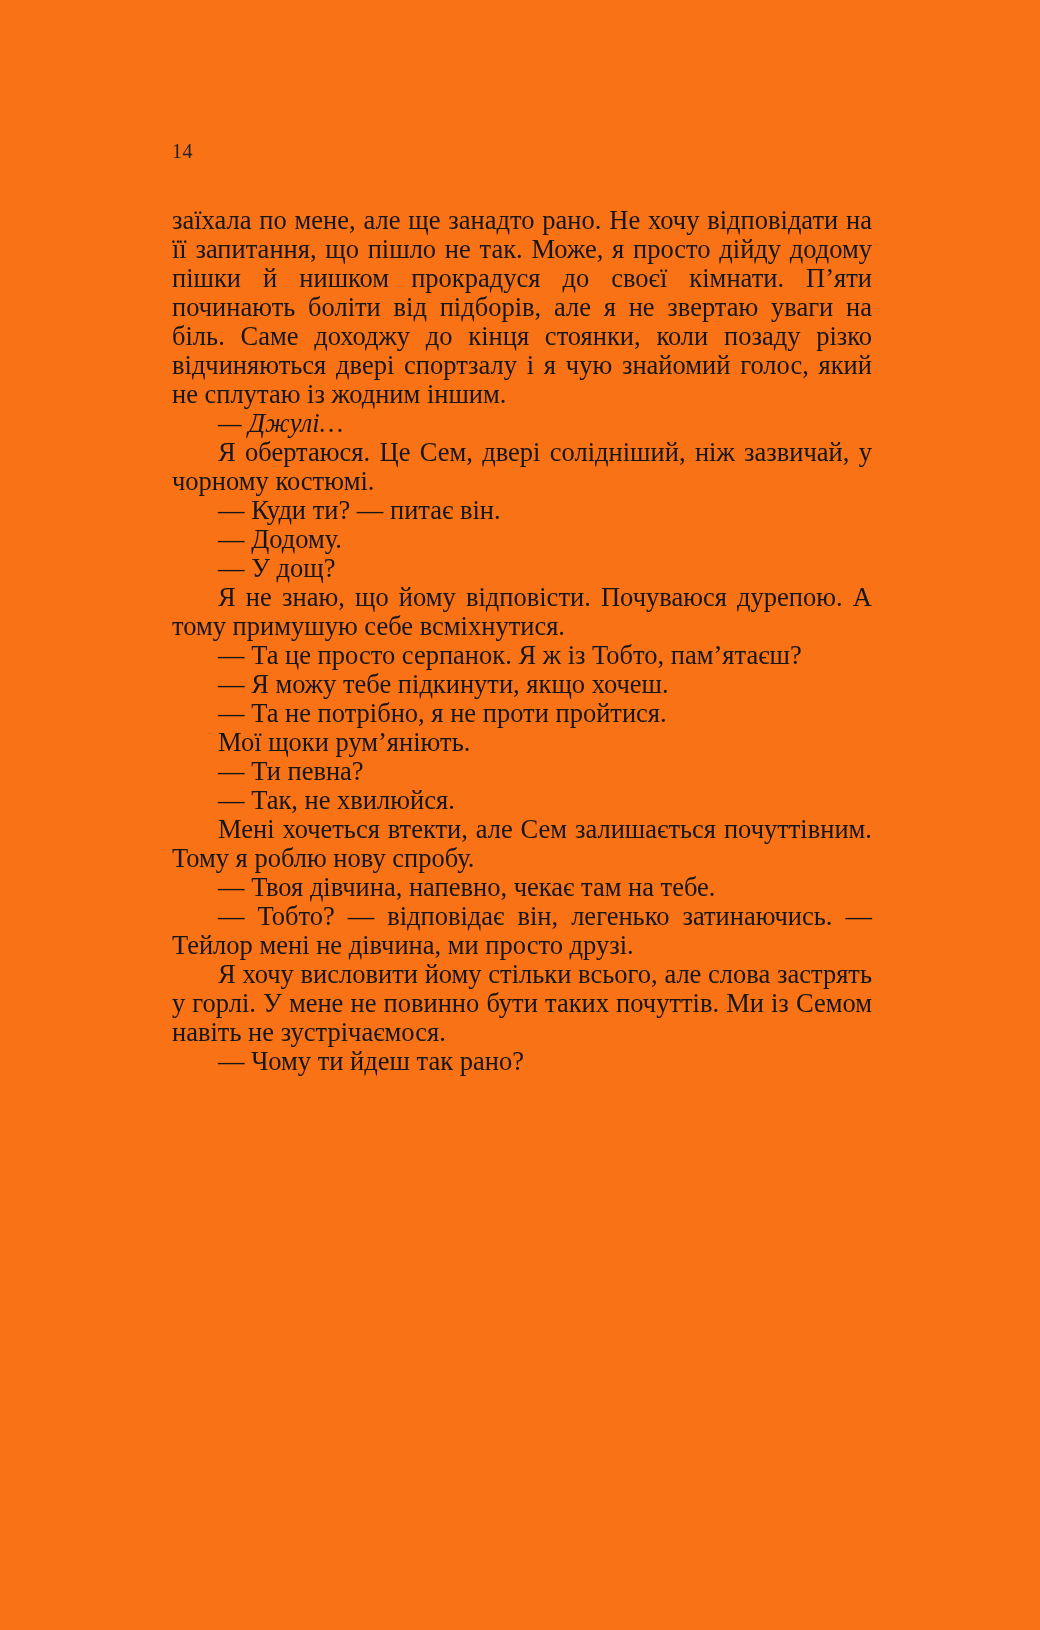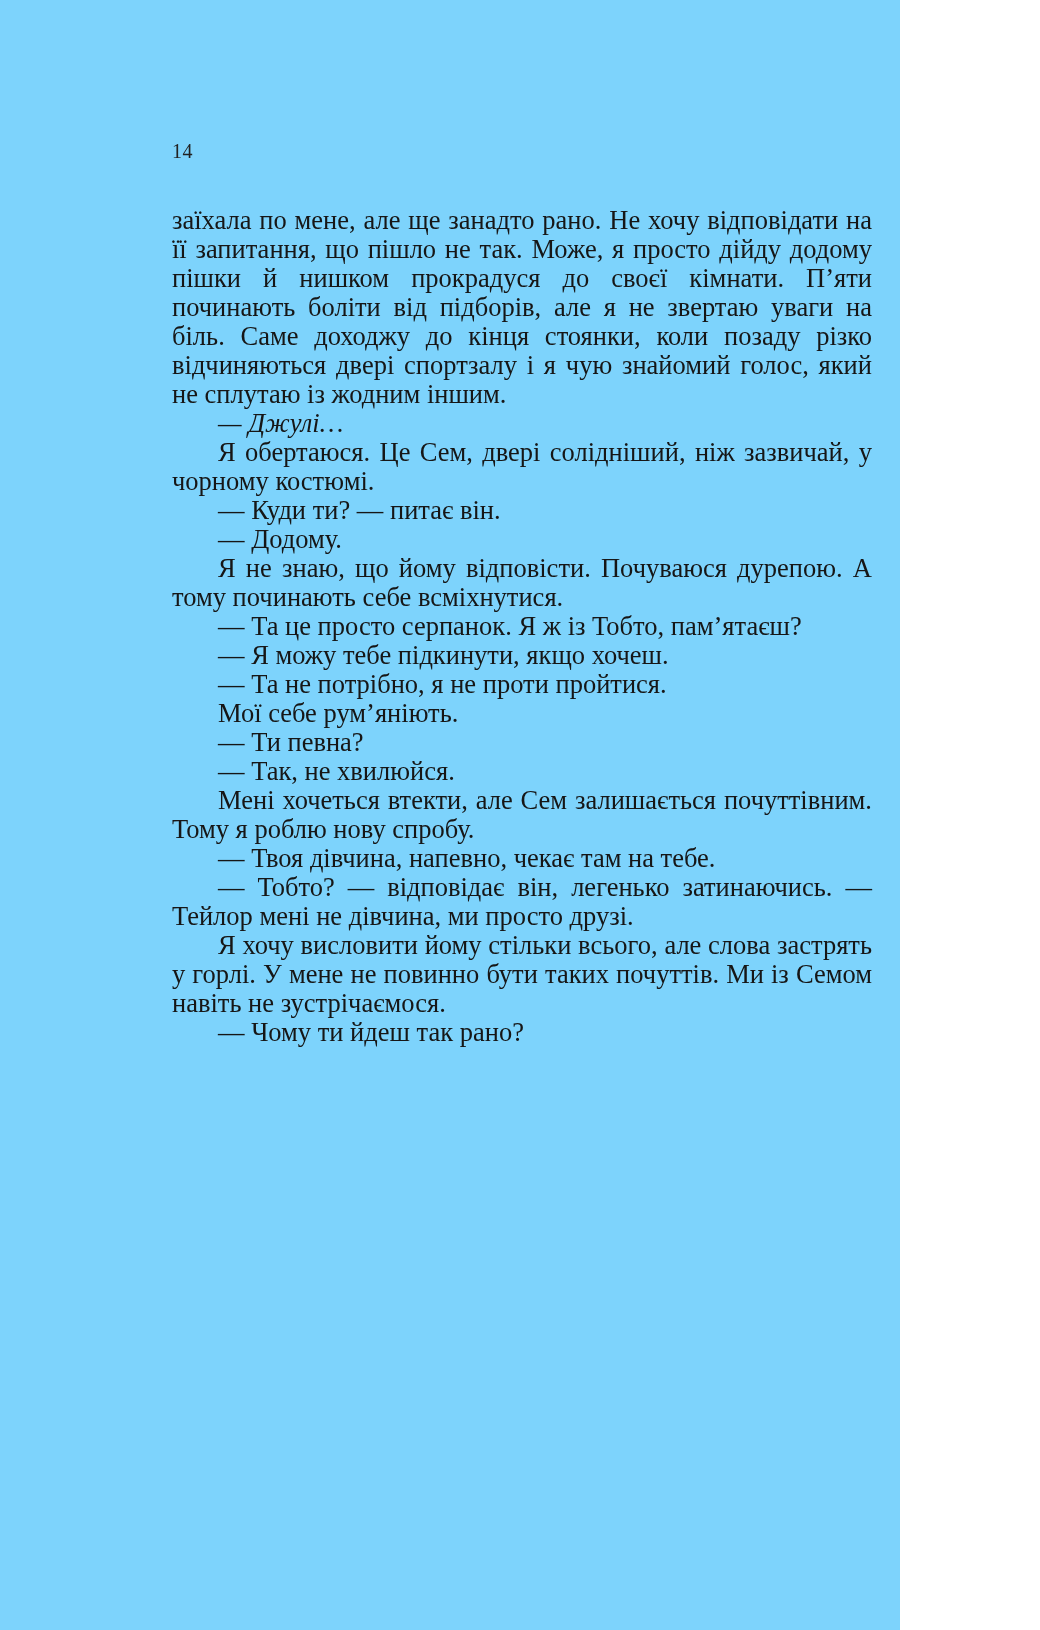--- a/index.html
+++ b/index.html
@@ -12,23 +12,23 @@
     height: 1630px;
     font-family: "Liberation Serif", "DejaVu Serif", serif;
     color: #1a1a1a;
     position: relative;
     overflow: hidden;
   }
   .page {
     position: absolute;
     left: 0;
     top: 0;
-    width: 900px;
+    width: 1040px;
     height: 1630px;
-    background: #7dd3fc;
+    background: #f97316;
   }
   .page-number {
     position: absolute;
     left: 172px;
     top: 140px;
     font-size: 20px;
     letter-spacing: 0.5px;
     color: #222222;
     font-family: "Liberation Serif", "DejaVu Serif", serif;
   }
@@ -63,25 +63,26 @@
 <div class="page">
 
   <div class="page-number">14</div>
 
   <div class="text-block">
     <p class="para">заїхала по мене, але ще занадто рано. Не хочу відпові­дати на її запитання, що пішло не так. Може, я просто дійду додому пішки й нишком прокрадуся до своєї кімнати. П’яти починають боліти від підборів, але я не звертаю уваги на біль. Саме доходжу до кінця стоянки, коли позаду різко відчиняються двері спорт­залу і я чую знайомий голос, який не сплутаю із жод­ним іншим.</p>
     <p class="para indent"><em>— Джулі…</em></p>
     <p class="para indent">Я обертаюся. Це Сем, двері солідніший, ніж зазвичай, у чорному костюмі.</p>
     <p class="para indent">— Куди ти? — питає він.</p>
     <p class="para indent">— Додому.</p>
-    <p class="para indent">Я не знаю, що йому відповісти. Почуваюся дурепою. А тому починають себе всміхнутися.</p>
+    <p class="para indent">— У дощ?</p>
+    <p class="para indent">Я не знаю, що йому відповісти. Почуваюся дурепою. А тому примушую себе всміхнутися.</p>
     <p class="para indent">— Та це просто серпанок. Я ж із Тобто, пам’ятаєш?</p>
     <p class="para indent">— Я можу тебе підкинути, якщо хочеш.</p>
     <p class="para indent">— Та не потрібно, я не проти пройтися.</p>
-    <p class="para indent">Мої себе рум’яніють.</p>
+    <p class="para indent">Мої щоки рум’яніють.</p>
     <p class="para indent">— Ти певна?</p>
     <p class="para indent">— Так, не хвилюйся.</p>
     <p class="para indent">Мені хочеться втекти, але Сем залишається почуттів­ним. Тому я роблю нову спробу.</p>
     <p class="para indent">— Твоя дівчина, напевно, чекає там на тебе.</p>
     <p class="para indent">— Тобто? — відповідає він, легенько затинаючись. — Тейлор мені не дівчина, ми просто друзі.</p>
     <p class="para indent">Я хочу висловити йому стільки всього, але слова за­стрять у горлі. У мене не повинно бути таких почуттів. Ми із Семом навіть не зустрічаємося.</p>
     <p class="para indent">— Чому ти йдеш так рано?</p>
   </div>
 
 </div>

